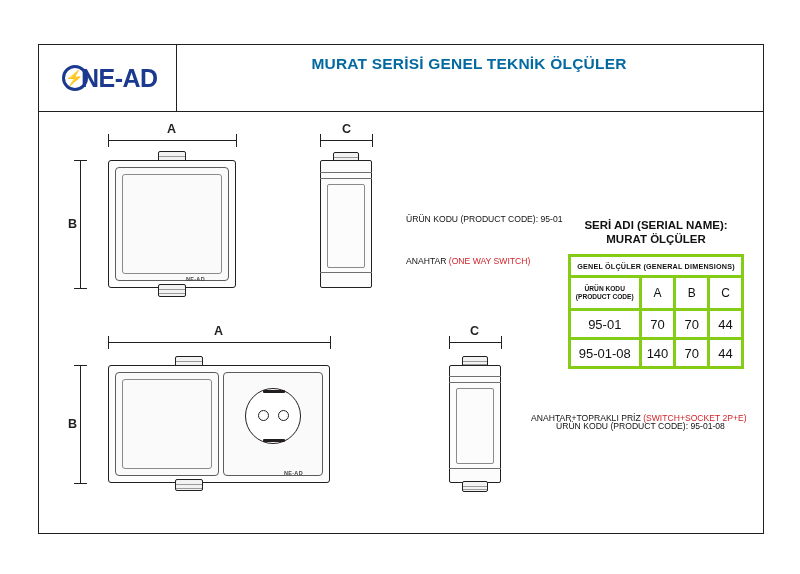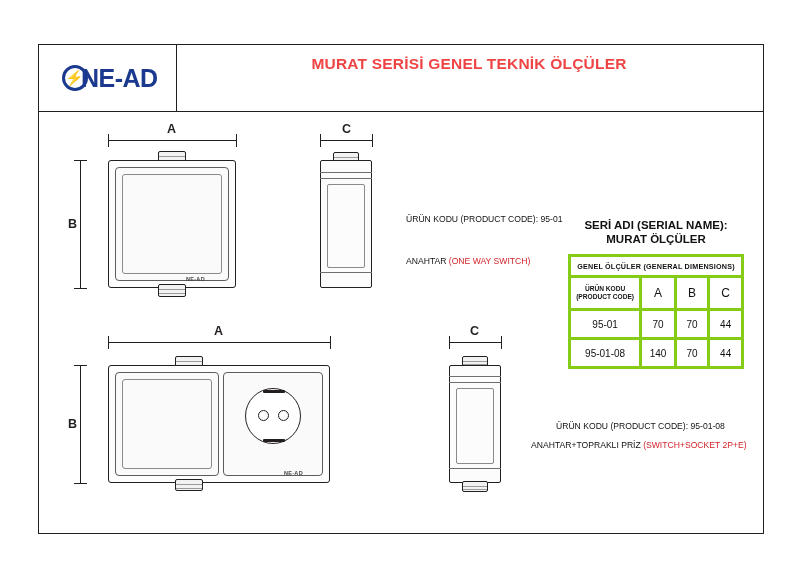--- a/index.html
+++ b/index.html
@@ -10,21 +10,21 @@
   .logo-sep{position:absolute;left:176px;top:44px;width:0;height:67px;border-left:1.5px solid #231f20;}
 
   
   .logo{position:absolute;left:62px;top:63px;width:104px;height:30px;display:flex;align-items:center;}
   .logo-mark{position:relative;width:26px;height:26px;border-radius:50%;border:3px solid #1b3a8f;box-sizing:border-box;display:flex;align-items:center;justify-content:center;}
   .logo-bolt{color:#f5c518;font-size:15px;line-height:1;font-weight:700;transform:translateY(-1px);}
   .logo-text{font-size:25px;font-weight:700;letter-spacing:-0.5px;color:#1b3a8f;margin-left:-7px;}
 
   
   .title-wrap{position:absolute;left:186px;top:54px;width:566px;text-align:center;}
-  .title1{font-size:15.5px;font-weight:700;letter-spacing:0.2px;color:#ef4444;line-height:1.35;}
+  .title1{font-size:15.5px;font-weight:700;letter-spacing:0.2px;color:#0369a1;line-height:1.35;}
   .title2{font-size:14.5px;font-weight:700;letter-spacing:0.1px;color:#111;line-height:1.35;}
 
   
   .dim-line{position:absolute;background:#231f20;}
   .lbl{position:absolute;font-size:12.5px;font-weight:700;color:#231f20;}
   .tick{position:absolute;background:#231f20;}
 
   
   .body{position:absolute;border:1.4px solid #231f20;background:#fdfdfd;border-radius:3px;box-sizing:border-box;}
   .inner{position:absolute;border:1px solid #5c5c5c;border-radius:4px;box-sizing:border-box;background:#fafafa;}
@@ -50,21 +50,21 @@
   .serial{position:absolute;text-align:center;}
   .serial .s1{font-size:11.5px;font-weight:700;color:#111;}
   .serial .s2{font-size:11.5px;font-weight:700;color:#111;margin-top:2px;}
 
   
   table.dims{position:absolute;border-collapse:collapse;font-size:8px;color:#111;}
   table.dims td{border:3px solid #84cc16;text-align:center;vertical-align:middle;padding:0;}
   .t-head{font-size:7.2px;font-weight:700;letter-spacing:0.2px;}
   .t-code{font-size:6.6px;font-weight:700;line-height:1.25;}
   .t-abc{font-size:12px;font-weight:400;}
-  .t-val{font-size:10px;margin-top:8px;}
+  .t-val{font-size:13px;margin-top:8px;}
 </style>
 </head>
 <body>
 
 <div id="sheet">
 
   <div class="frame"></div>
   <div class="hdr-line"></div>
   <div class="logo-sep"></div>
 
@@ -208,15 +208,15 @@
     <div class="sidel" style="left:449px;top:382px;width:52px;"></div>
     <div class="sidel" style="left:449px;top:468px;width:52px;"></div>
     <div class="inner2" style="left:456px;top:388px;width:38px;height:76px;border-radius:2px;"></div>
     <div class="lug" style="left:462px;top:481px;width:26px;height:11px;">
       <div class="ln" style="top:4px;"></div>
         <div class="ln" style="top:7px;"></div>
     </div>
   </div>
 
   <div class="cap" style="left:531px;top:421px;padding-left:25px;">ÜRÜN KODU (PRODUCT CODE): 95-01-08</div>
-  <div class="cap" style="left:531px;top:440px;"><span>ANAHTAR+TOPRAKLI PRİZ </span><span class="red">(SWITCH+SOCKET 2P+E)</span></div>
+  <div class="cap" style="left:531px;top:413px;"><span>ANAHTAR+TOPRAKLI PRİZ </span><span class="red">(SWITCH+SOCKET 2P+E)</span></div>
 
 </div>
 
 </body></html>

